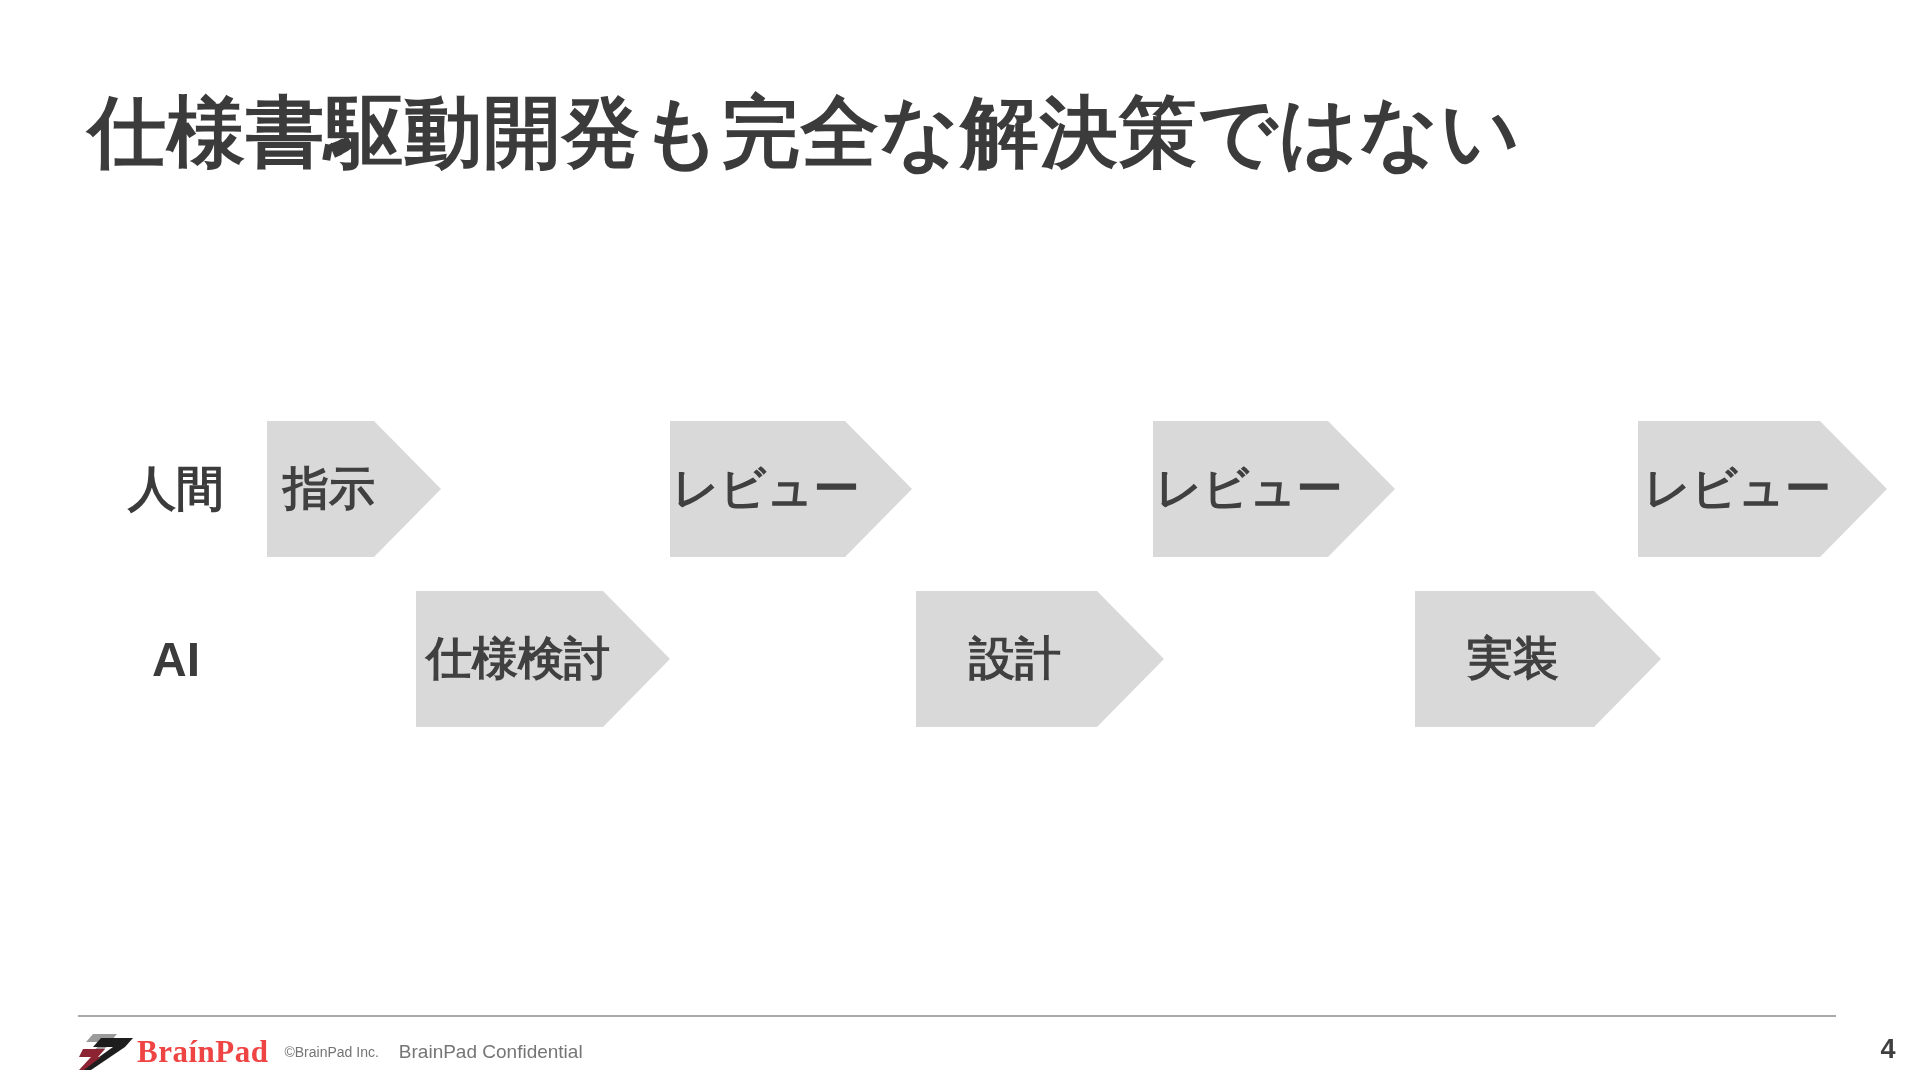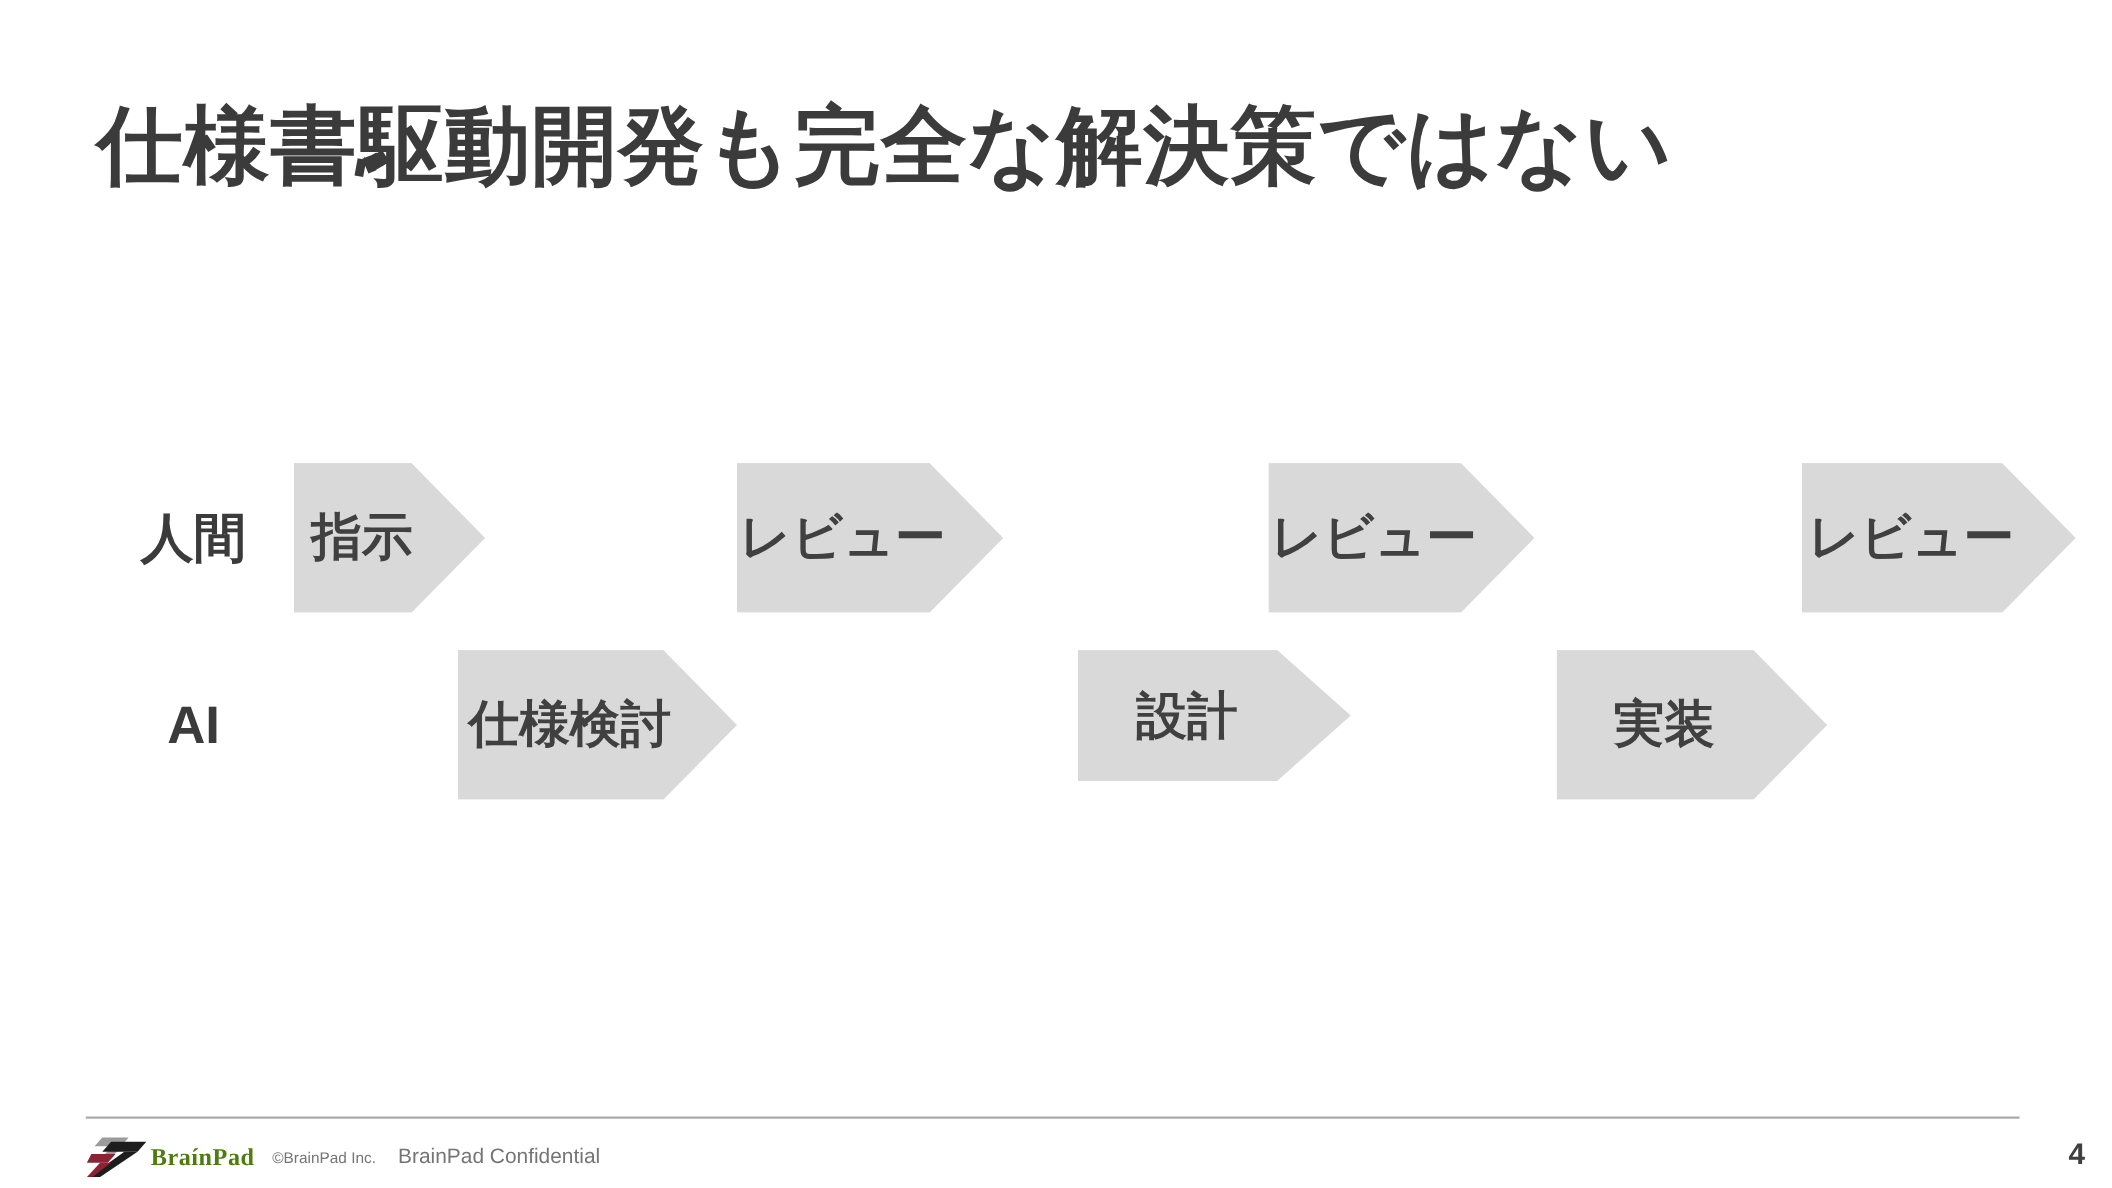--- a/index.html
+++ b/index.html
@@ -31,21 +31,21 @@
     position:absolute;left:78px;top:1015px;width:1758px;height:2px;
     background:#a9a9a9;
   }
   .footer-left{
     position:absolute;left:79px;top:1030px;height:44px;
     display:flex;align-items:center;
   }
   .logo-mark{width:56px;height:38px;flex:0 0 auto;}
   .logo-text{
     font-family:"Liberation Serif","DejaVu Serif",serif;
-    font-size:22px;font-weight:bold;color:#4d7c0f;margin-left:2px;letter-spacing:0.5px;
+    font-size:31px;font-weight:bold;color:#ef4444;margin-left:2px;letter-spacing:0.5px;
   }
   .copyright{font-size:14px;color:#757575;margin-left:16px;}
   .confidential{font-size:19px;color:#757575;margin-left:20px;}
   .page-number{
     position:absolute;left:1868px;top:1034px;width:40px;text-align:center;
     font-size:27px;font-weight:bold;color:#404040;
   }
 </style>
 </head>
 <body>
@@ -65,21 +65,21 @@
       <div class="arrow" style="left: 1153px; top: 421px; width: 242px; height: 136px;">
         <span>レビュー</span>
       </div>
       <div class="arrow" style="left: 1638px; top: 421px; width: 249px; height: 136px;">
         <span>レビュー</span>
       </div>
       <div class="row-label" style="top: 591px; height: 136px;">AI</div>
       <div class="arrow" style="left: 416px; top: 591px; width: 254px; height: 136px;">
         <span>仕様検討</span>
       </div>
-      <div class="arrow" style="left: 980px; top: 591px; width: 248px; height: 119px;">
+      <div class="arrow" style="left: 916px; top: 591px; width: 248px; height: 136px;">
         <span>設計</span>
       </div>
       <div class="arrow" style="left: 1415px; top: 591px; width: 246px; height: 136px;">
         <span>実装</span>
       </div>
     </div>
 
   <div class="footer-divider"></div>
 
   <div class="footer-left">

